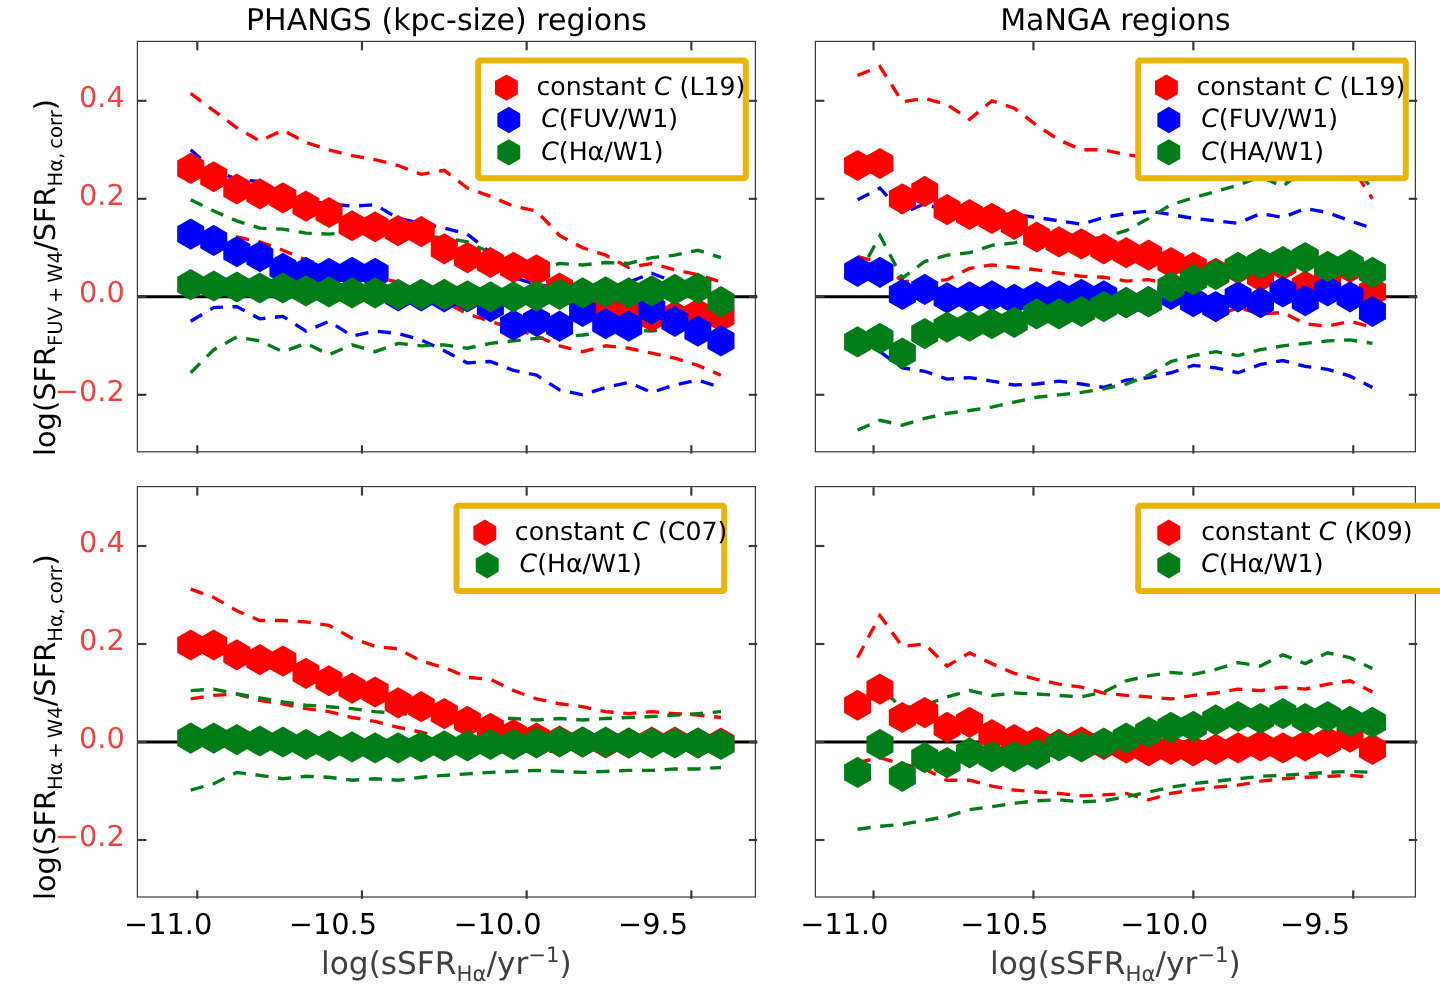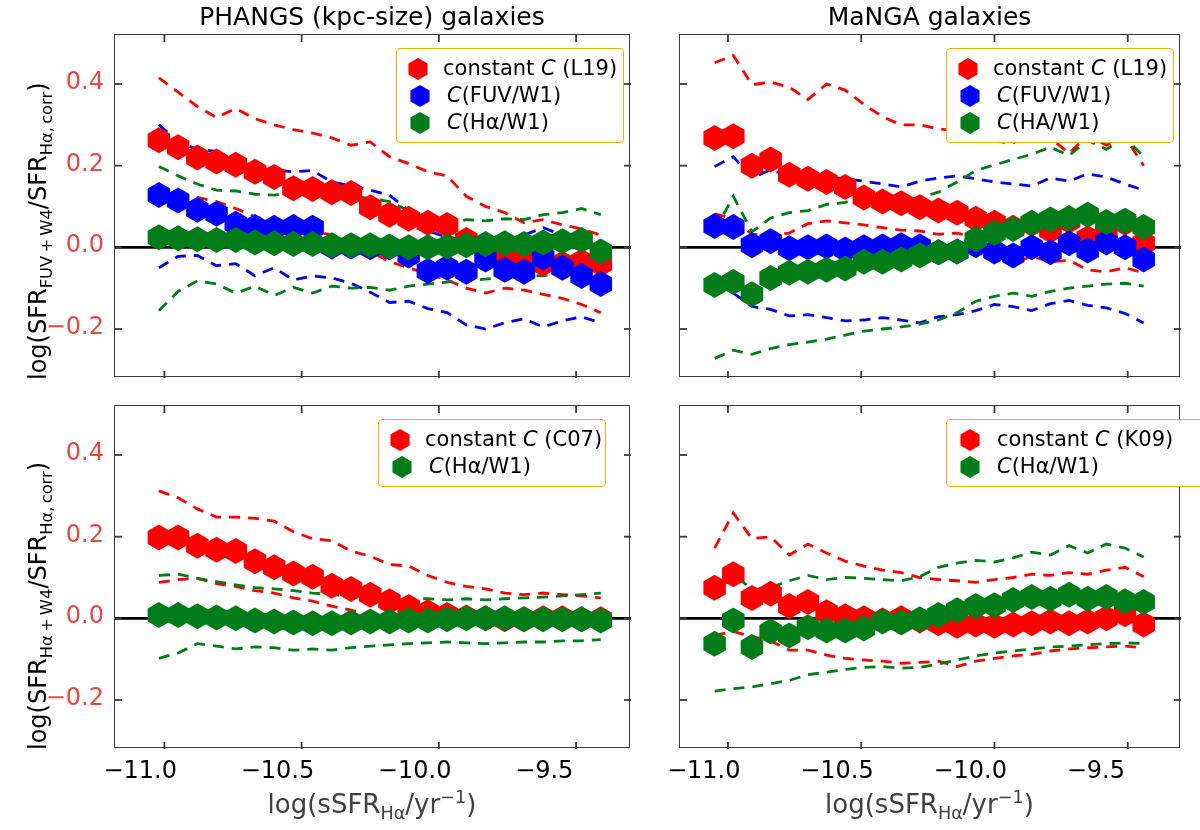--- a/index.html
+++ b/index.html
@@ -65,21 +65,21 @@
   .xlabel {
     position: absolute;
     font-size: 26px;
     text-align: center;
     white-space: nowrap;
     color: #404040;
   }
   .legend {
     position: absolute;
     box-sizing: border-box;
-    border: 1px solid #eab308;
+    border: 5px solid #eab308;
     border-radius: 4px;
     background: #ffffff;
     padding: 6px 10px 6px 8px;
   }
   .legend-row {
     display: flex;
     align-items: center;
     height: 27px;
   }
   .legend-swatch {
@@ -97,22 +97,22 @@
   }
   .it { font-style: italic; }
   sub { font-size: 0.68em; }
   sup { font-size: 0.68em; }
 </style>
 </head>
 <body>
 
 <div id="figure">
 
-  <div class="panel-title" style="left:114px; top:2px; width:516px;">PHANGS (kpc-size) galaxies</div>
-  <div class="panel-title" style="left:679px; top:2px; width:501px;">MaNGA galaxies</div>
+  <div class="panel-title" style="left:114px; top:2px; width:516px;">PHANGS (kpc-size) regions</div>
+  <div class="panel-title" style="left:679px; top:2px; width:501px;">MaNGA regions</div>
 
   <div class="ylabel" style="left:24px; top:380px;">
     log(SFR<sub>FUV + W4</sub>/SFR<sub>Hα, corr</sub>)
   </div>
   <div class="ylabel" style="left:24px; top:750px;">
     log(SFR<sub>Hα + W4</sub>/SFR<sub>Hα, corr</sub>)
   </div>
 
   <div class="xlabel" style="left:114px; top:787px; width:516px;">
     log(sSFR<sub>Hα</sub>/yr<sup>−1</sup>)

